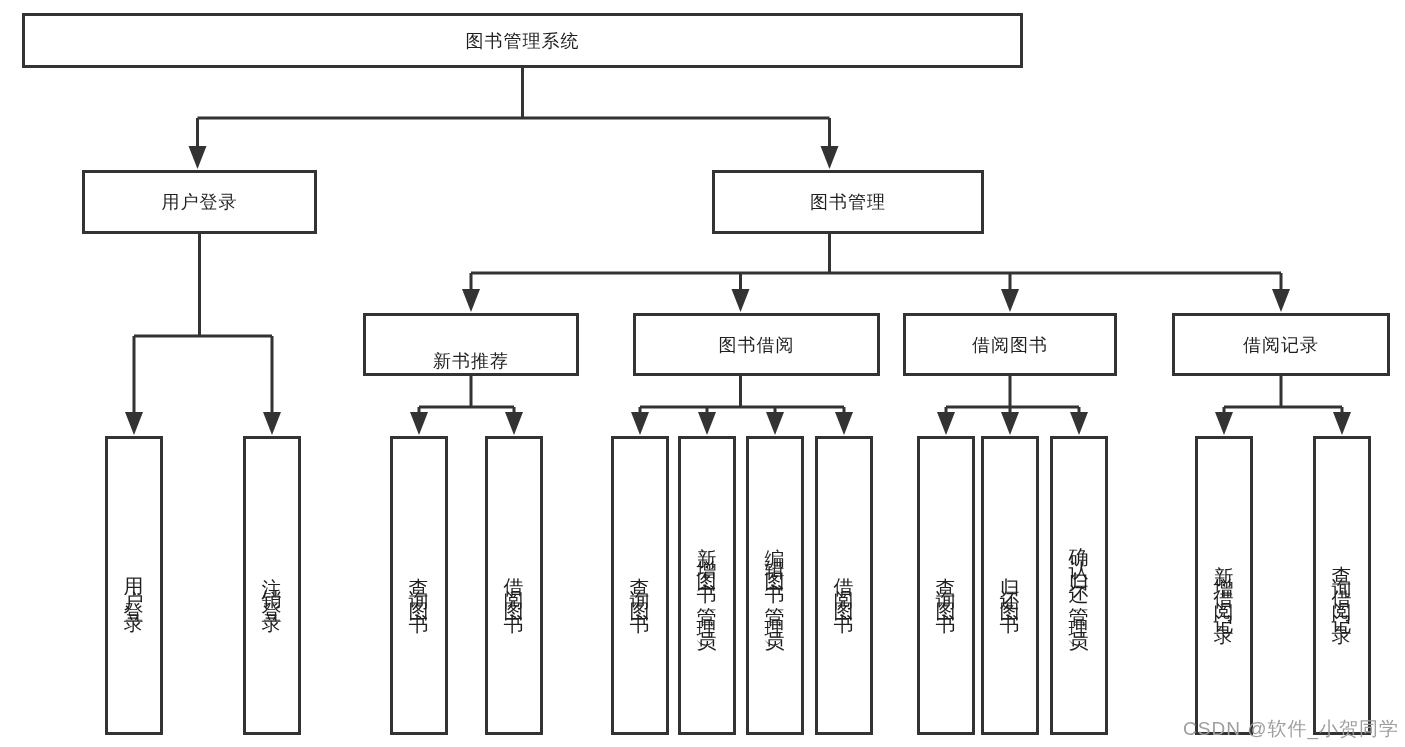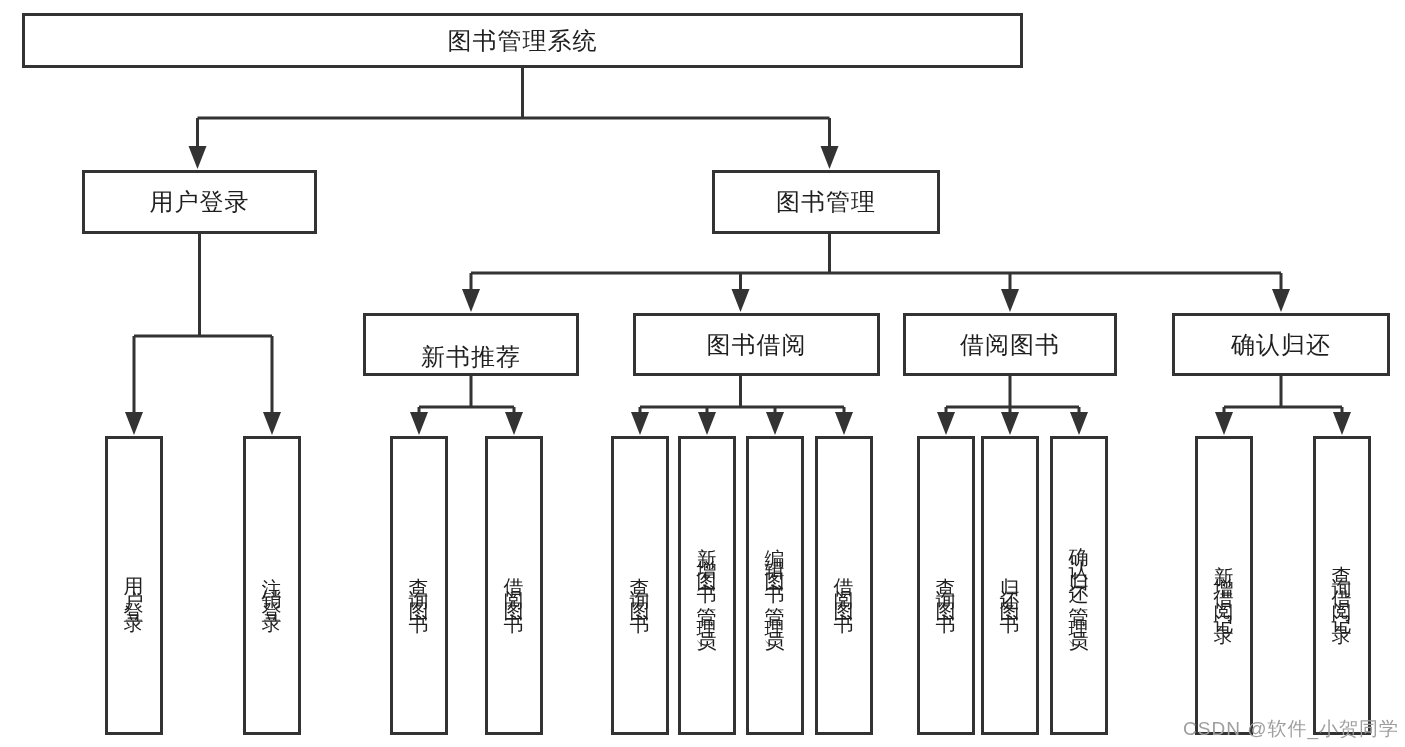--- a/index.html
+++ b/index.html
@@ -4,31 +4,31 @@
 <style>
   html,body{margin:0;padding:0;background:#ffffff;}
   #stage{
     position:relative;width:1405px;height:747px;background:#ffffff;overflow:hidden;
     font-family:"Liberation Sans","DejaVu Sans",sans-serif;
   }
   #wires{position:absolute;left:0;top:0;width:1405px;height:747px;}
   .node{
     position:absolute;background:#ffffff;border:3px solid #333333;box-sizing:border-box;
     display:flex;align-items:center;justify-content:center;
-    color:#1f1f1f;font-size:24px;letter-spacing:1px;white-space:nowrap;
+    color:#1f1f1f;font-size:18px;letter-spacing:1px;white-space:nowrap;
   }
   .leaf{font-size:20px;}
   .leaf span{
     writing-mode:vertical-rl;text-orientation:mixed;letter-spacing:12px;
     line-height:1;display:block;
   }
   
   #n-root        {left:22px;  top:13px;  width:1001px;height:55px;}
   #n-user-login  {left:82px;  top:170px; width:235px; height:64px;}
-  #n-book-mgmt   {left:712px; top:170px; width:228px; height:64px;}
+  #n-book-mgmt   {left:712px; top:170px; width:272px; height:64px;}
   #n-new-rec     {left:363px; top:313px; width:216px; height:63px;align-items:flex-end;}
   #n-book-borrow {left:633px; top:313px; width:247px; height:63px;}
   #n-current     {left:903px; top:313px; width:214px; height:63px;}
   #n-records     {left:1172px;top:313px; width:218px; height:63px;}
   
   .leaf{top:436px;height:299px;width:58px;}
   #l-user-login   {left:105px;}
   #l-logout       {left:243px;}
   #l-query-1      {left:390px;}
   #l-borrow-1     {left:485px;}
@@ -113,21 +113,21 @@
   <div class="node" id="n-new-rec">
     <span>新书推荐</span>
   </div>
   <div class="node" id="n-book-borrow">
     <span>图书借阅</span>
   </div>
   <div class="node" id="n-current">
     <span>借阅图书</span>
   </div>
   <div class="node" id="n-records">
-    <span>确认归还</span>
+    <span>借阅记录</span>
   </div>
 
   <div class="node leaf" id="l-user-login">
     <span>用户登录</span>
   </div>
   <div class="node leaf" id="l-logout">
     <span>注销登录</span>
   </div>
   <div class="node leaf" id="l-query-1">
     <span>查询图书</span>

